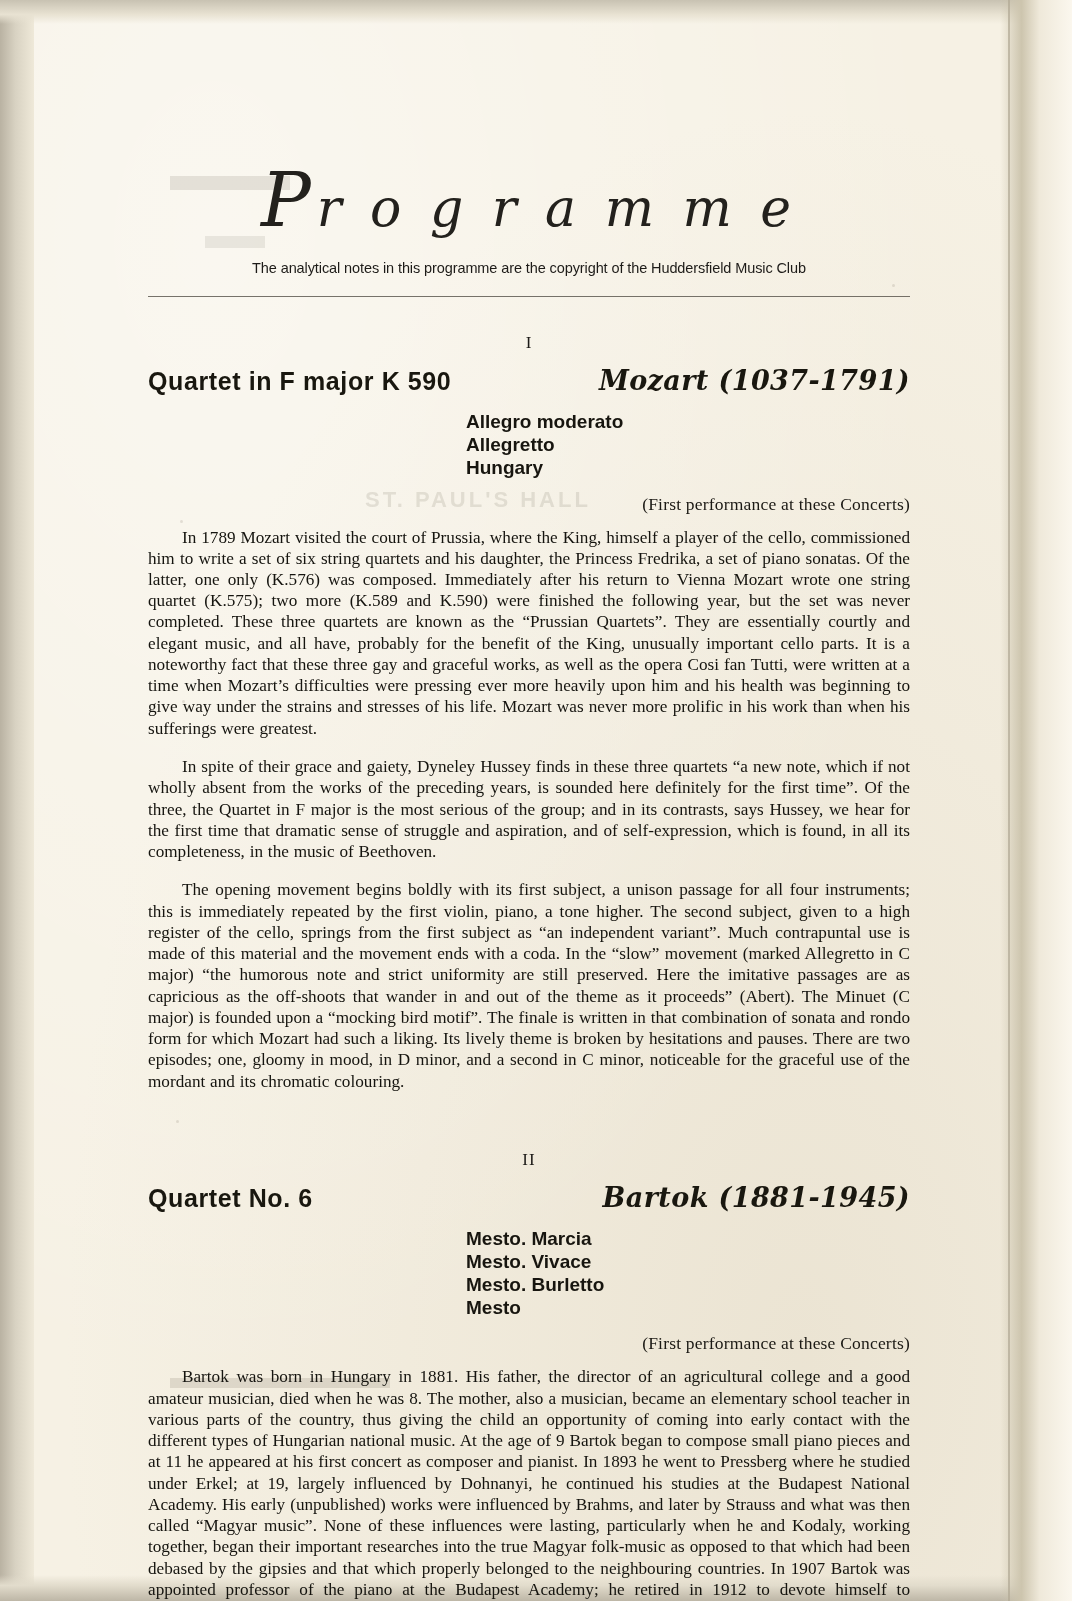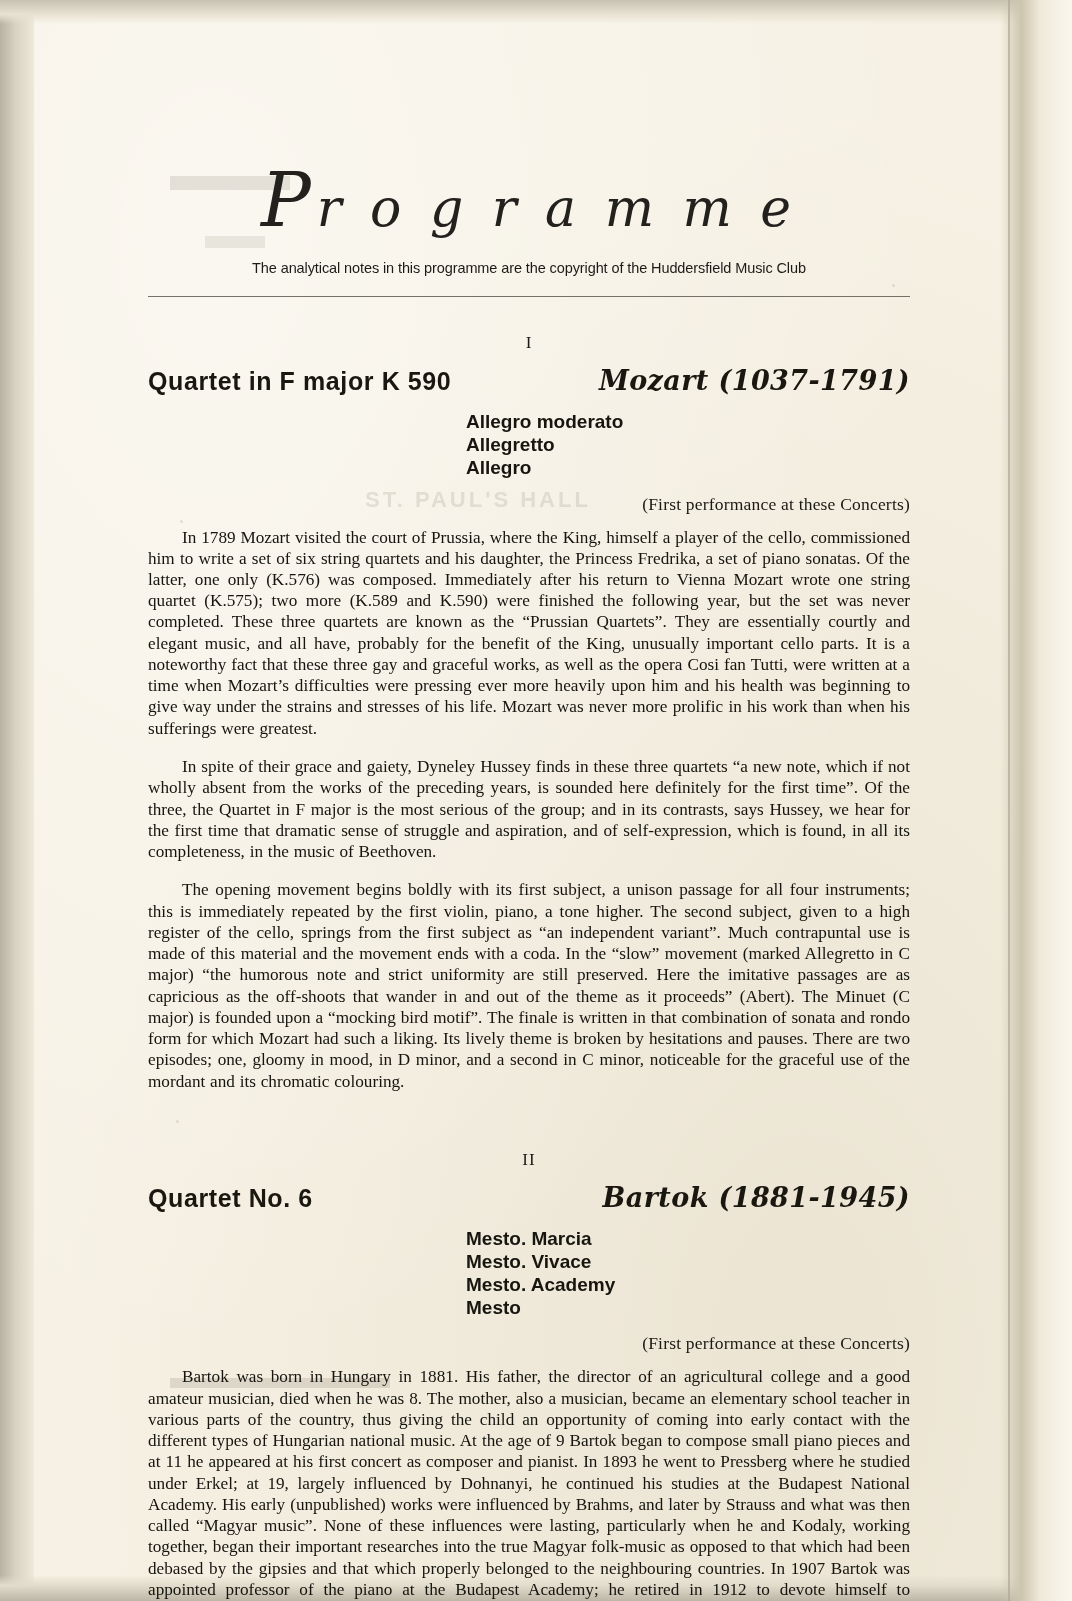--- a/index.html
+++ b/index.html
@@ -210,42 +210,42 @@
       <div class="section-num">I</div>
 
       <div class="work-line">
         <div class="work-title">Quartet in F major K 590</div>
         <div class="composer">Mozart (1037-1791)</div>
       </div>
 
       <div class="movements">
         <div>Allegro moderato</div>
         <div>Allegretto</div>
-        <div>Allegro</div>
+        <div>Hungary</div>
       </div>
 
       <div class="firstperf">(First performance at these Concerts)</div>
 
       <p class="para">In 1789 Mozart visited the court of Prussia, where the King, himself a player of the cello, commissioned him to write a set of six string quartets and his daughter, the Princess Fredrika, a set of piano sonatas. Of the latter, one only (K.576) was composed. Immediately after his return to Vienna Mozart wrote one string quartet (K.575); two more (K.589 and K.590) were finished the following year, but the set was never completed. These three quartets are known as the “Prussian Quartets”. They are essentially courtly and elegant music, and all have, probably for the benefit of the King, unusually important cello parts. It is a noteworthy fact that these three gay and graceful works, as well as the opera Cosi fan Tutti, were written at a time when Mozart’s difficulties were pressing ever more heavily upon him and his health was beginning to give way under the strains and stresses of his life. Mozart was never more prolific in his work than when his sufferings were greatest.</p>
       <p class="para tight">In spite of their grace and gaiety, Dyneley Hussey finds in these three quartets “a new note, which if not wholly absent from the works of the preceding years, is sounded here definitely for the first time”. Of the three, the Quartet in F major is the most serious of the group; and in its contrasts, says Hussey, we hear for the first time that dramatic sense of struggle and aspiration, and of self-expression, which is found, in all its completeness, in the music of Beethoven.</p>
       <p class="para tight">The opening movement begins boldly with its first subject, a unison passage for all four instruments; this is immediately repeated by the first violin, piano, a tone higher. The second subject, given to a high register of the cello, springs from the first subject as “an independent variant”. Much contrapuntal use is made of this material and the movement ends with a coda. In the “slow” movement (marked Allegretto in C major) “the humorous note and strict uniformity are still preserved. Here the imitative passages are as capricious as the off-shoots that wander in and out of the theme as it proceeds” (Abert). The Minuet (C major) is founded upon a “mocking bird motif”. The finale is written in that combination of sonata and rondo form for which Mozart had such a liking. Its lively theme is broken by hesitations and pauses. There are two episodes; one, gloomy in mood, in D minor, and a second in C minor, noticeable for the graceful use of the mordant and its chromatic colouring.</p>
     </div>
 
     <div class="section block-2">
       <div class="section-num">II</div>
 
       <div class="work-line">
         <div class="work-title">Quartet No. 6</div>
         <div class="composer">Bartok (1881-1945)</div>
       </div>
 
       <div class="movements">
         <div>Mesto. Marcia</div>
         <div>Mesto. Vivace</div>
-        <div>Mesto. Academy</div>
+        <div>Mesto. Burletto</div>
         <div>Mesto</div>
       </div>
 
       <div class="firstperf">(First performance at these Concerts)</div>
 
       <p class="para">Bartok was born in Hungary in 1881. His father, the director of an agricultural college and a good amateur musician, died when he was 8. The mother, also a musician, became an elementary school teacher in various parts of the country, thus giving the child an opportunity of coming into early contact with the different types of Hungarian national music. At the age of 9 Bartok began to compose small piano pieces and at 11 he appeared at his first concert as composer and pianist. In 1893 he went to Pressberg where he studied under Erkel; at 19, largely influenced by Dohnanyi, he continued his studies at the Budapest National Academy. His early (unpublished) works were influenced by Brahms, and later by Strauss and what was then called “Magyar music”. None of these influences were lasting, particularly when he and Kodaly, working together, began their important researches into the true Magyar folk-music as opposed to that which had been debased by the gipsies and that which properly belonged to the neighbouring countries. In 1907 Bartok was appointed professor of the piano at the Budapest Academy; he retired in 1912 to devote himself to composition and the study of folk-music. He died, in tragic circumstances, in New York in 1945.</p>
     </div>
 
   </div>
 </div>

